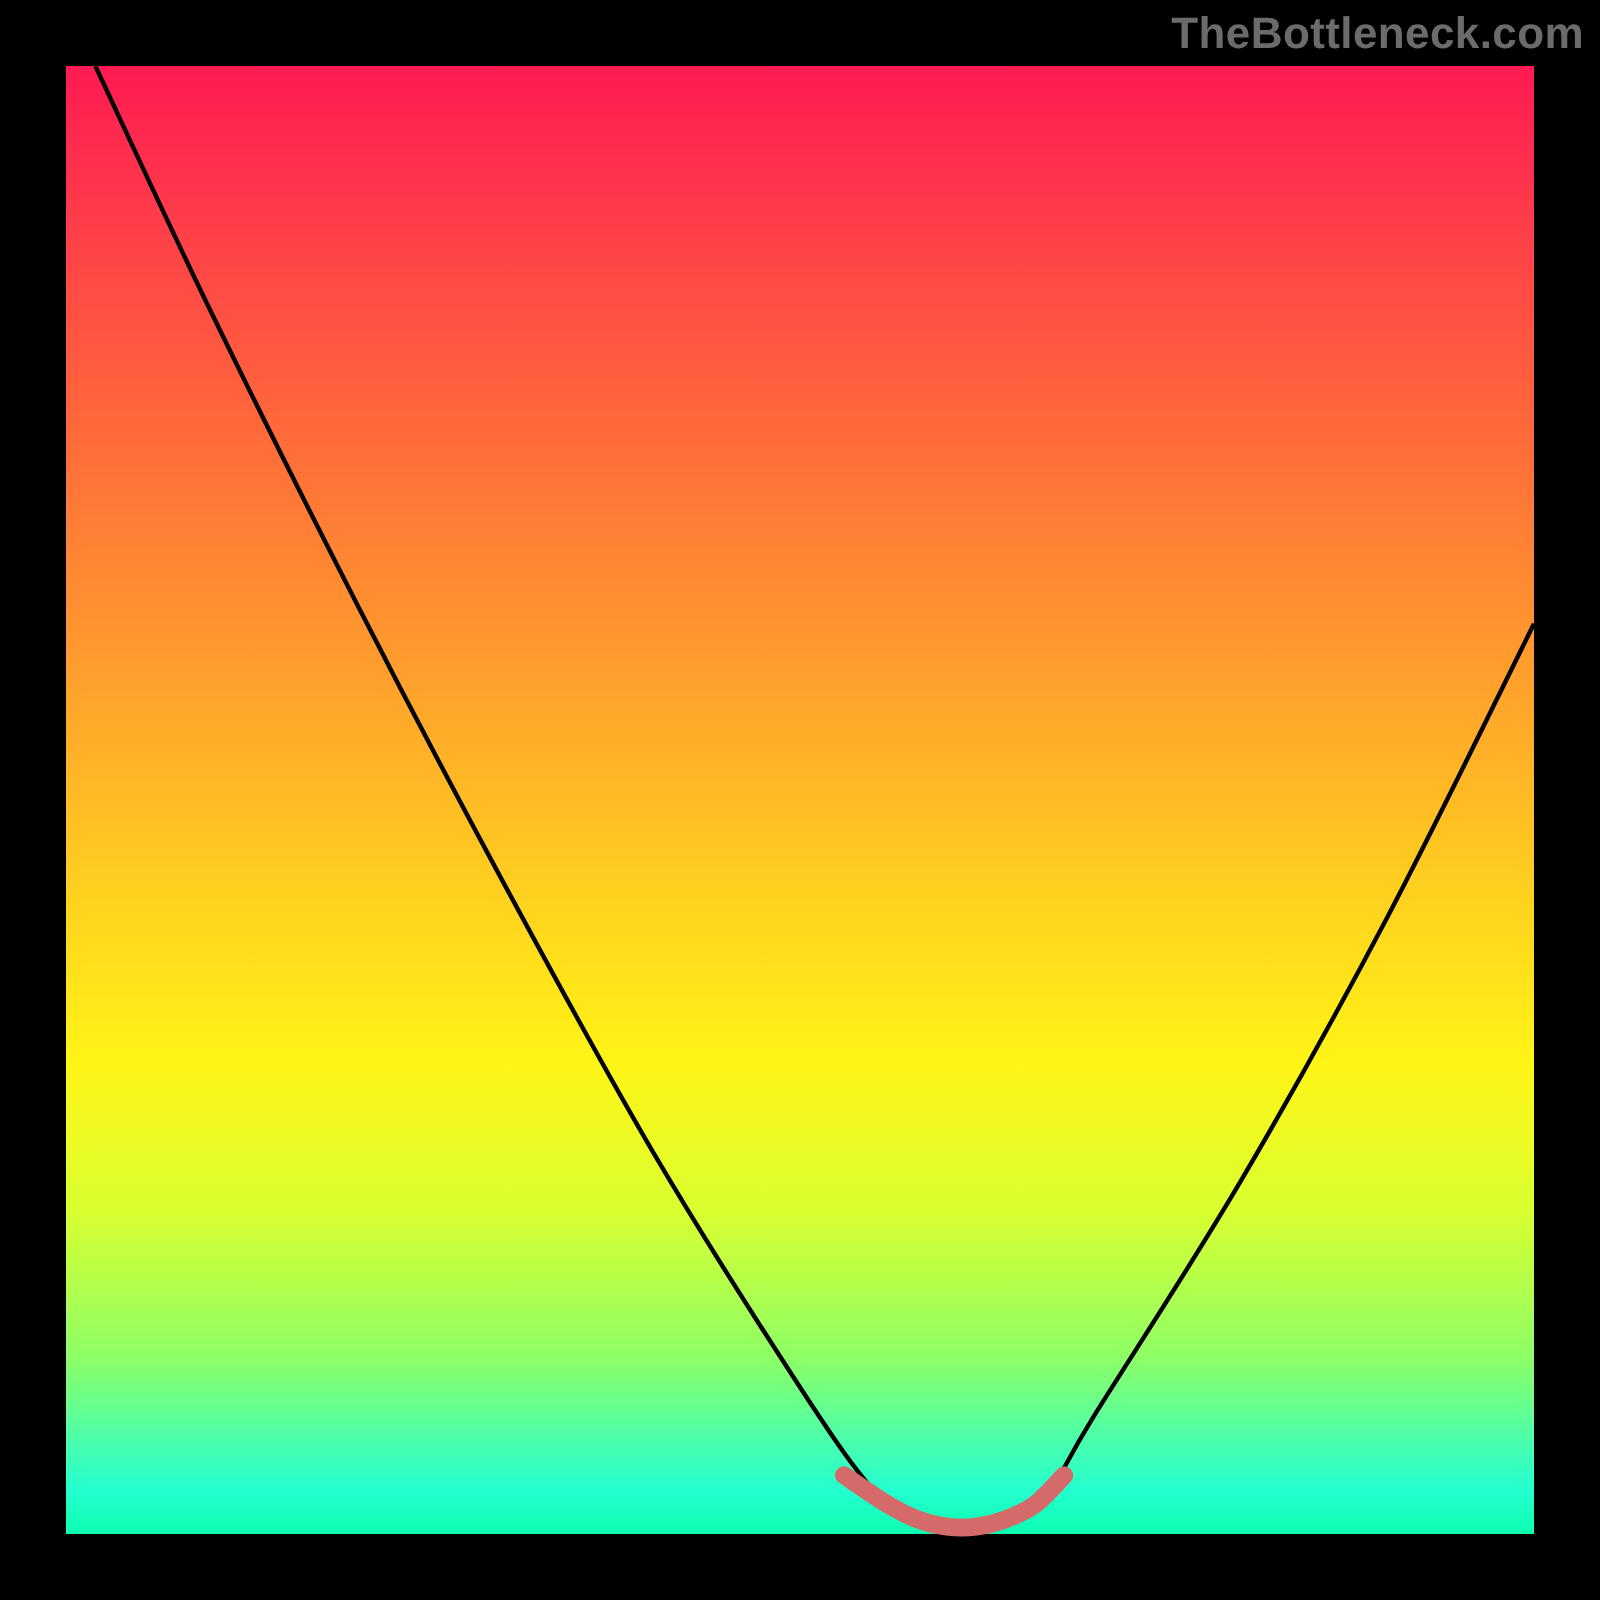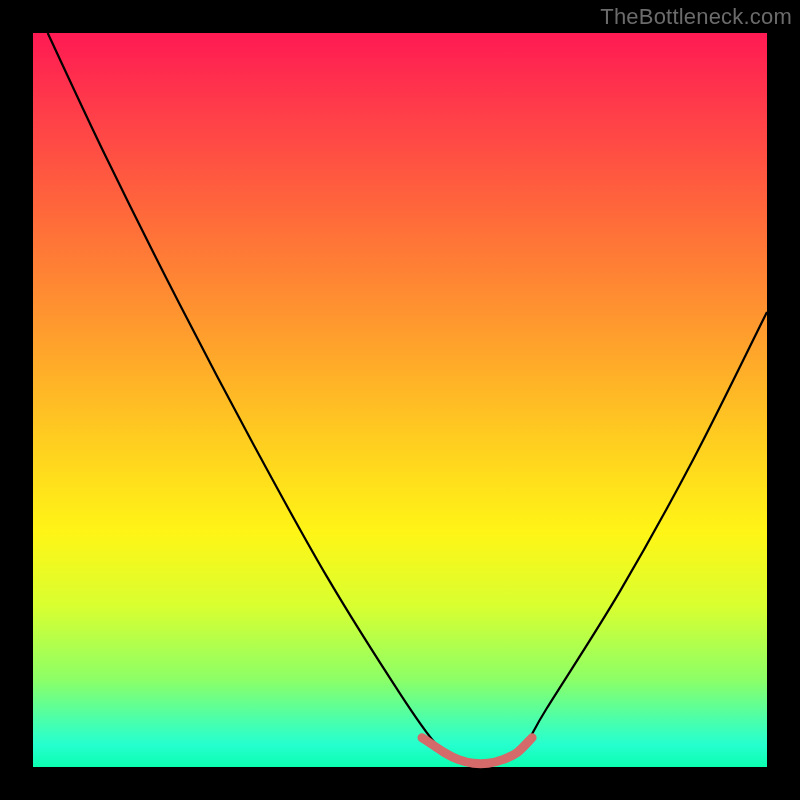--- a/index.html
+++ b/index.html
@@ -39,21 +39,21 @@
       #25ffcf 97%,
       #0bffb0 100%
     );
   }
   .watermark {
     position: absolute;
     top: 4px;
     right: 8px;
     color: #6b6b6b;
     font-size: 22px;
-    font-weight: 400;
+    font-weight: 700;
     letter-spacing: 0.2px;
     user-select: none;
   }
   svg.curve {
     position: absolute;
     left: 33px;
     top: 33px;
     width: 734px;
     height: 734px;
     overflow: visible;

